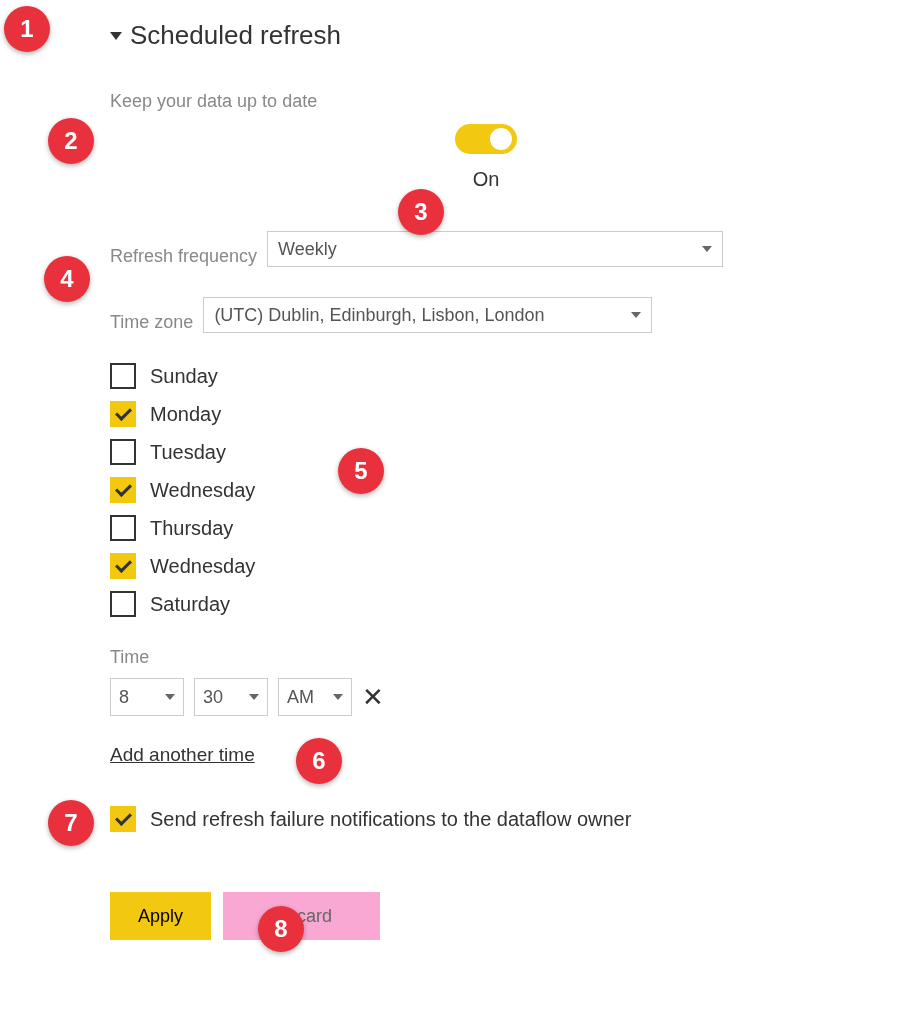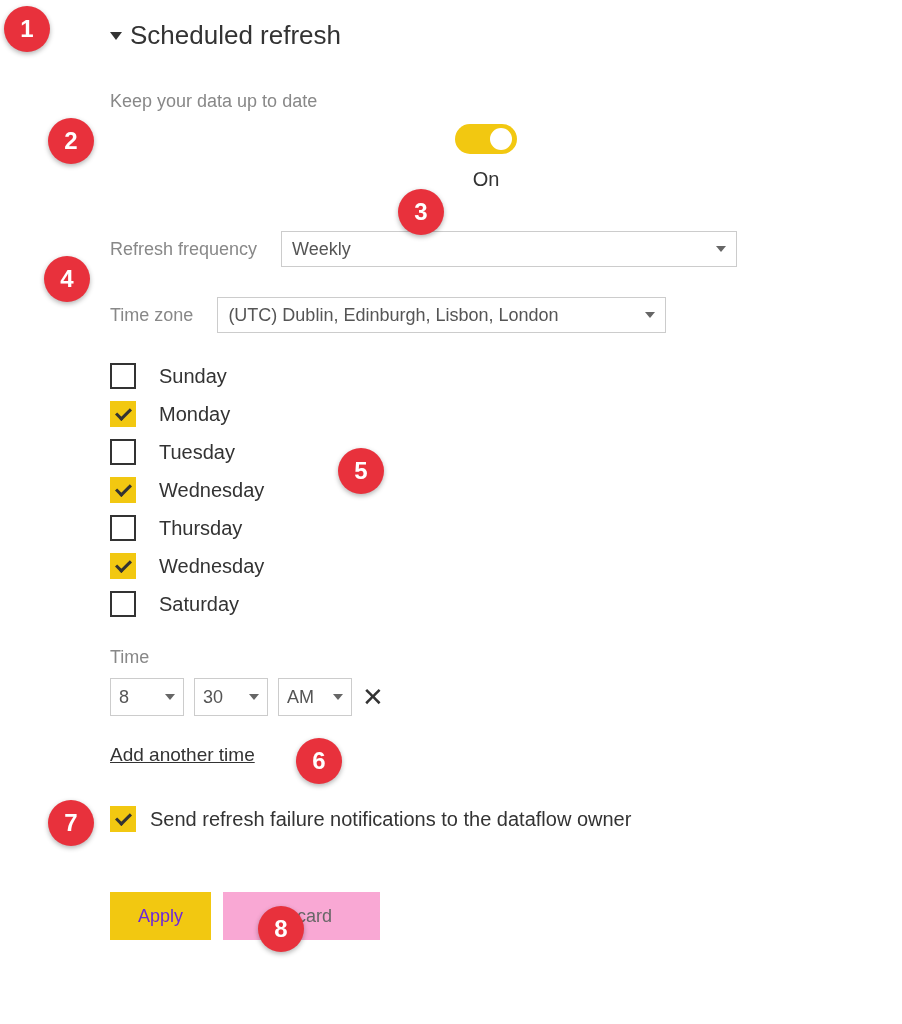--- a/index.html
+++ b/index.html
@@ -60,22 +60,22 @@
     position: absolute;
     top: 4px;
     right: 5px;
   }
   .toggle-label {
     font-size: 20px;
     color: #333;
   }
   .field-row {
     display: flex;
-    align-items: center;
-    gap: 24px;
+    align-items: flex-end;
+    gap: 10px;
     margin-bottom: 30px;
   }
   .field-label {
     color: #888;
     font-size: 18px;
   }
   .select {
     border: 1px solid #ccc;
     background: #fff;
     height: 36px;
@@ -96,21 +96,21 @@
     margin-left: 10px;
   }
   .freq-select { width: 456px; }
   .tz-select { width: 449px; }
   .days {
     margin-bottom: 30px;
   }
   .day-row {
     display: flex;
     align-items: center;
-    gap: 23px;
+    gap: 14px;
     margin-bottom: 12px;
     font-size: 20px;
     color: #333;
   }
   .checkbox {
     width: 26px;
     height: 26px;
     border: 2px solid #333;
     background: #fff;
     display: flex;
@@ -193,21 +193,21 @@
     padding: 0 28px;
     font-size: 18px;
     border: none;
     cursor: pointer;
     display: flex;
     align-items: center;
     justify-content: center;
   }
   .btn-primary {
     background: #f2c811;
-    color: #6d28d9;
+    color: #000000;
   }
   .btn-secondary {
     background: #f9a8d4;
     color: #666;
     padding: 0 48px;
   }
   .marker {
     position: absolute;
     width: 46px;
     height: 46px;

